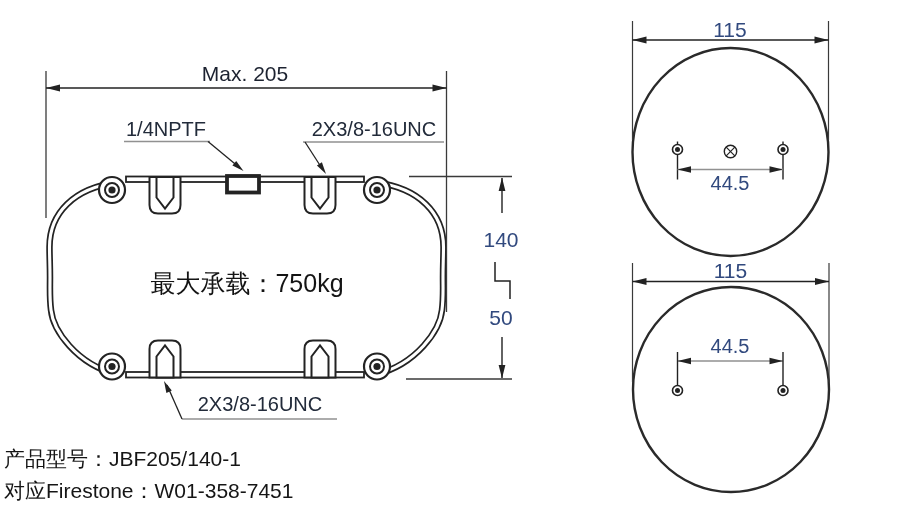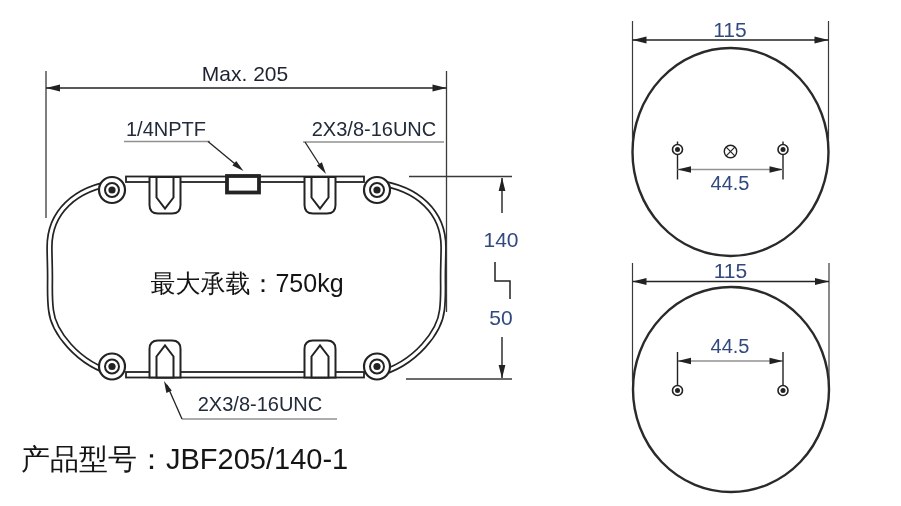--- a/index.html
+++ b/index.html
@@ -5,21 +5,21 @@
   html,body{margin:0;padding:0;background:#ffffff;}
   .stage{position:relative;width:901px;height:506px;background:#ffffff;overflow:hidden;
          font-family:"Liberation Sans","DejaVu Sans",sans-serif;}
   .stage svg{position:absolute;left:0;top:0;}
   svg text{font-family:"Liberation Sans","DejaVu Sans",sans-serif;}
   .t-dim{fill:#31497e;font-size:21px;}
   .t-dim-s{fill:#31497e;font-size:20px;}
   .t-lbl{fill:#222b3a;font-size:20px;}
   .t-max{fill:#1c2230;font-size:21px;}
   .t-cn{fill:#141414;font-size:25px;}
-  .footer-line{position:absolute;left:21px;color:#151515;font-size:29px;line-height:28px;white-space:nowrap;}
+  .footer-line{position:absolute;left:4px;color:#151515;font-size:21px;line-height:28px;white-space:nowrap;}
   .fl1{top:445px;} .fl2{top:477px;}
 </style>
 </head>
 <body>
 
 <div class="stage">
 <svg width="901" height="506" viewBox="0 0 901 506">
 
   <g>
 
@@ -175,13 +175,14 @@
     </g>
     <g>
       <line x1="783" y1="352" x2="783" y2="385" stroke="#222222" stroke-width="1.4"></line>
       <circle cx="783" cy="390.5" r="5" fill="#ffffff" stroke="#222222" stroke-width="1.6"></circle>
       <circle cx="783" cy="390.5" r="2.5" fill="#222222"></circle>
     </g>
   </g>
 </svg>
 
 <div class="footer-line fl1">产品型号：JBF205/140-1</div>
+<div class="footer-line fl2">对应Firestone：W01-358-7451</div>
 </div>
 
 </body></html>

